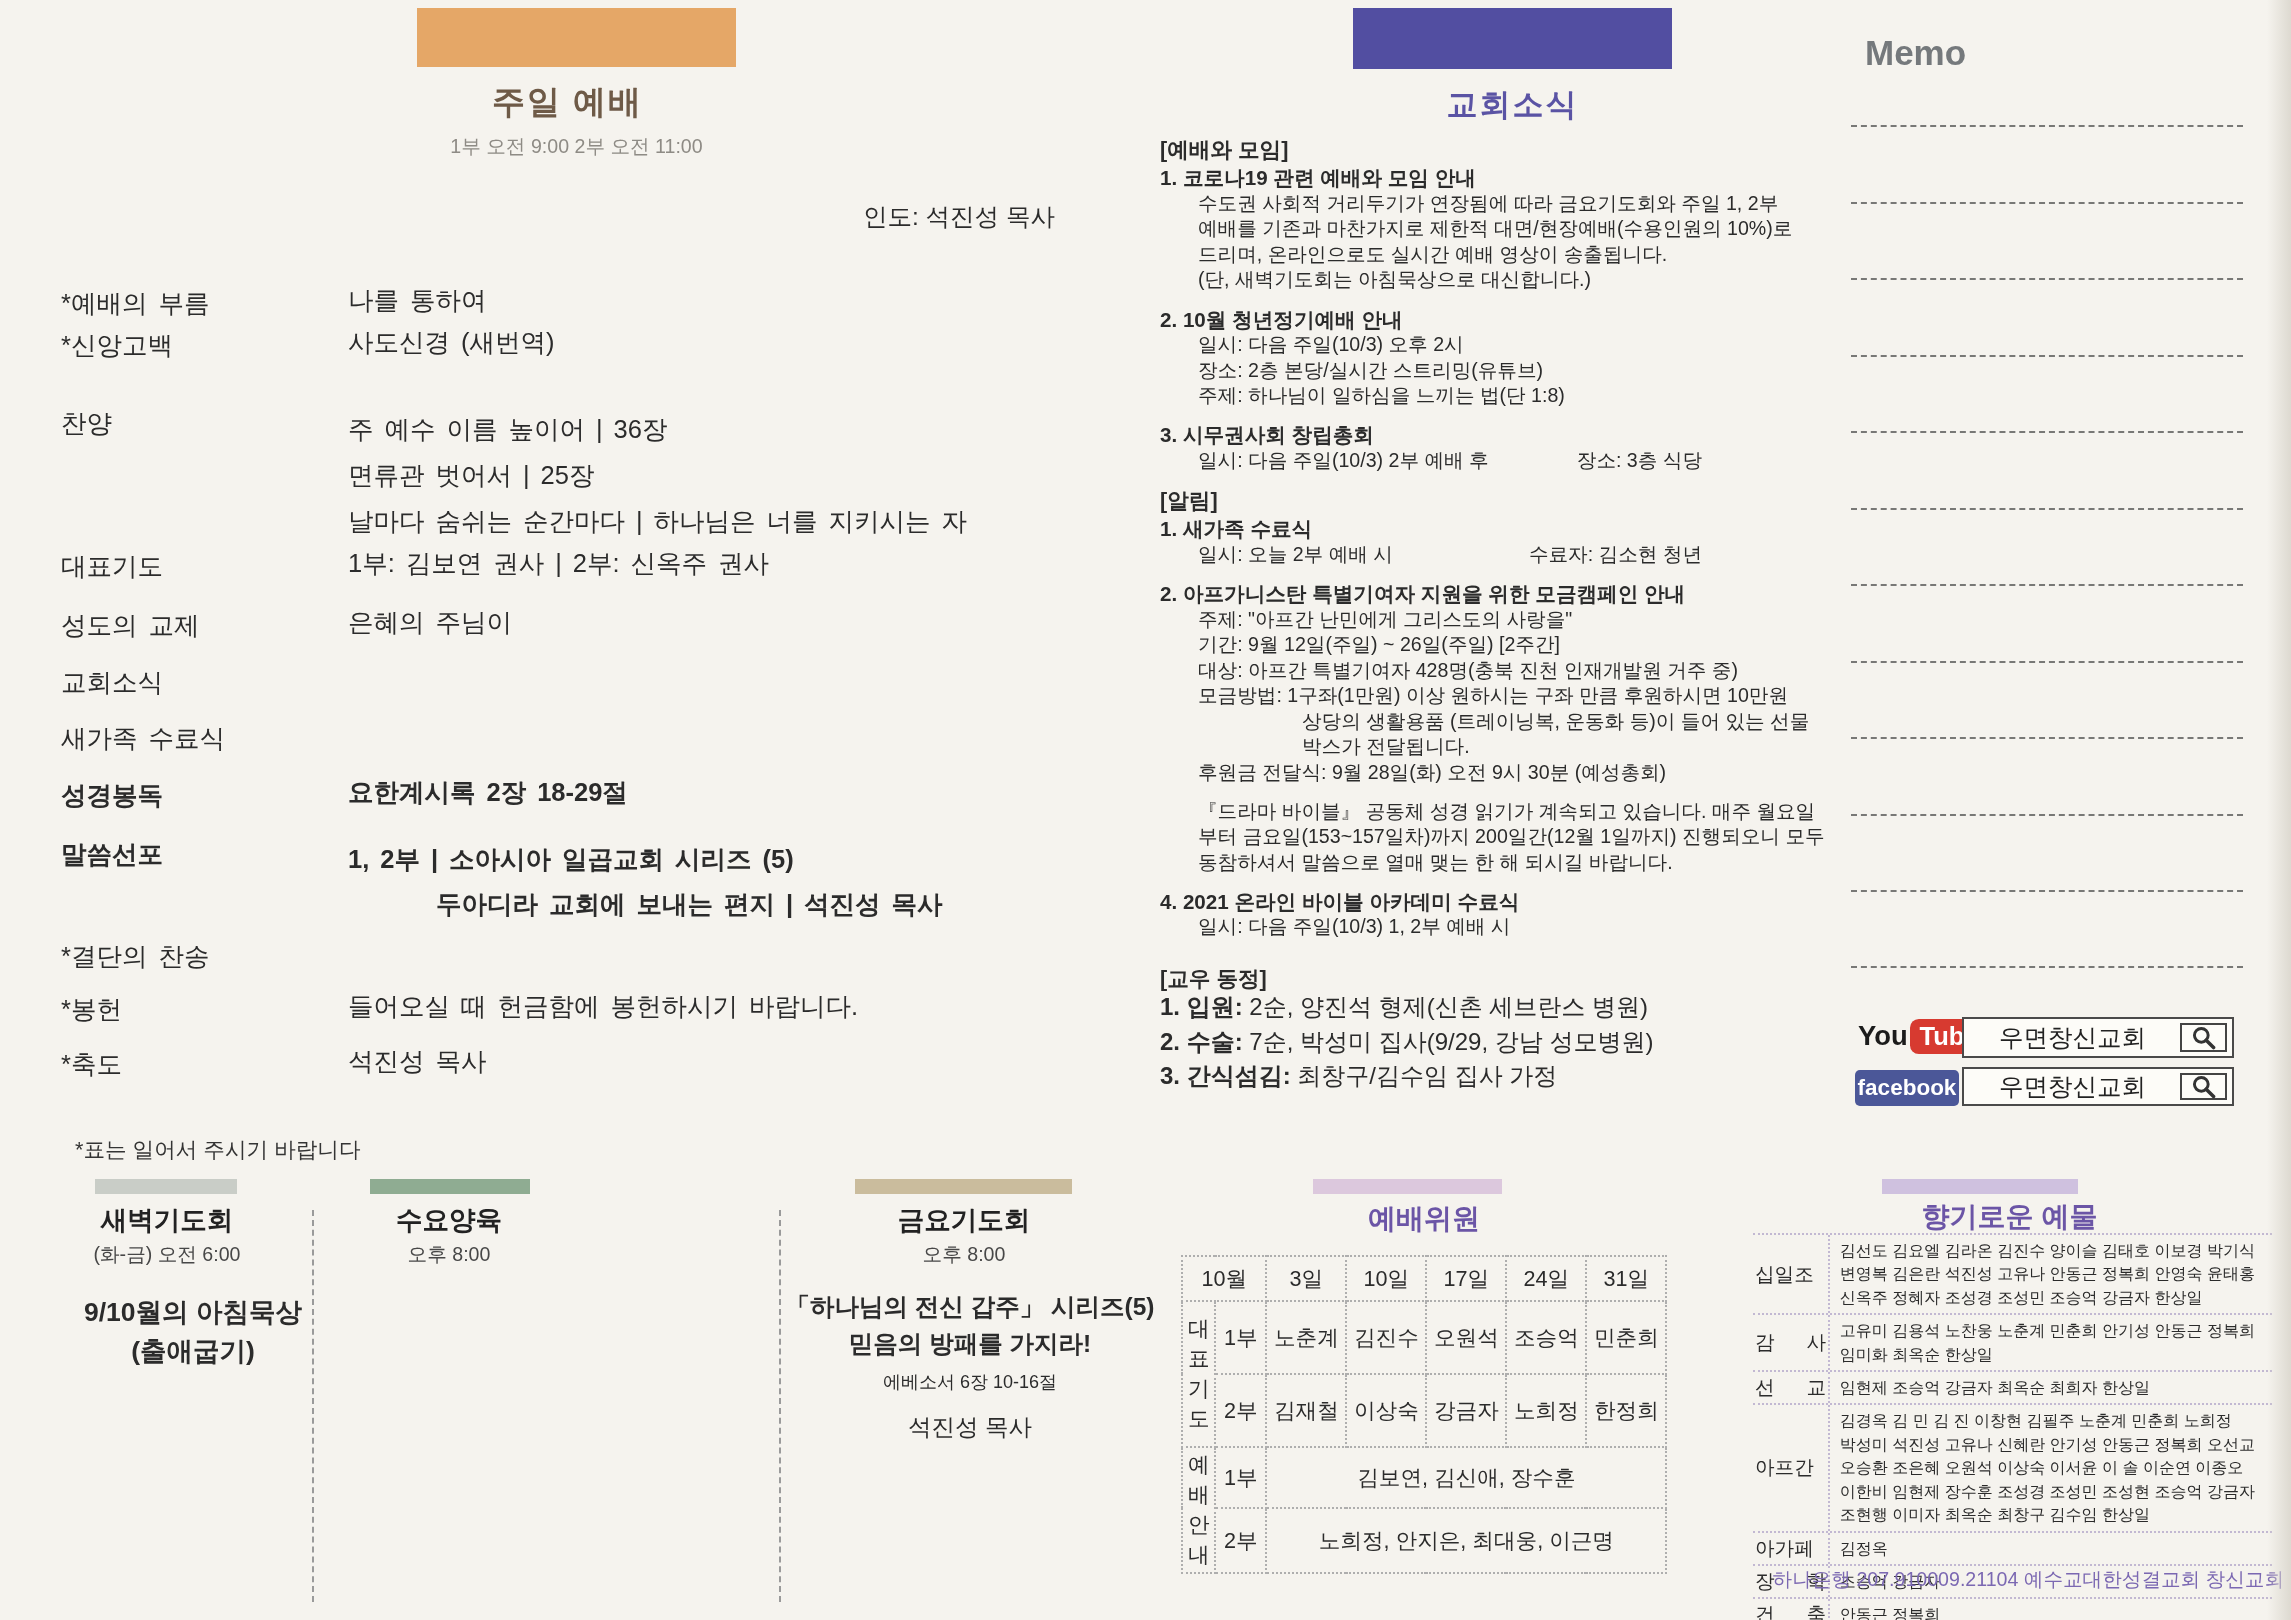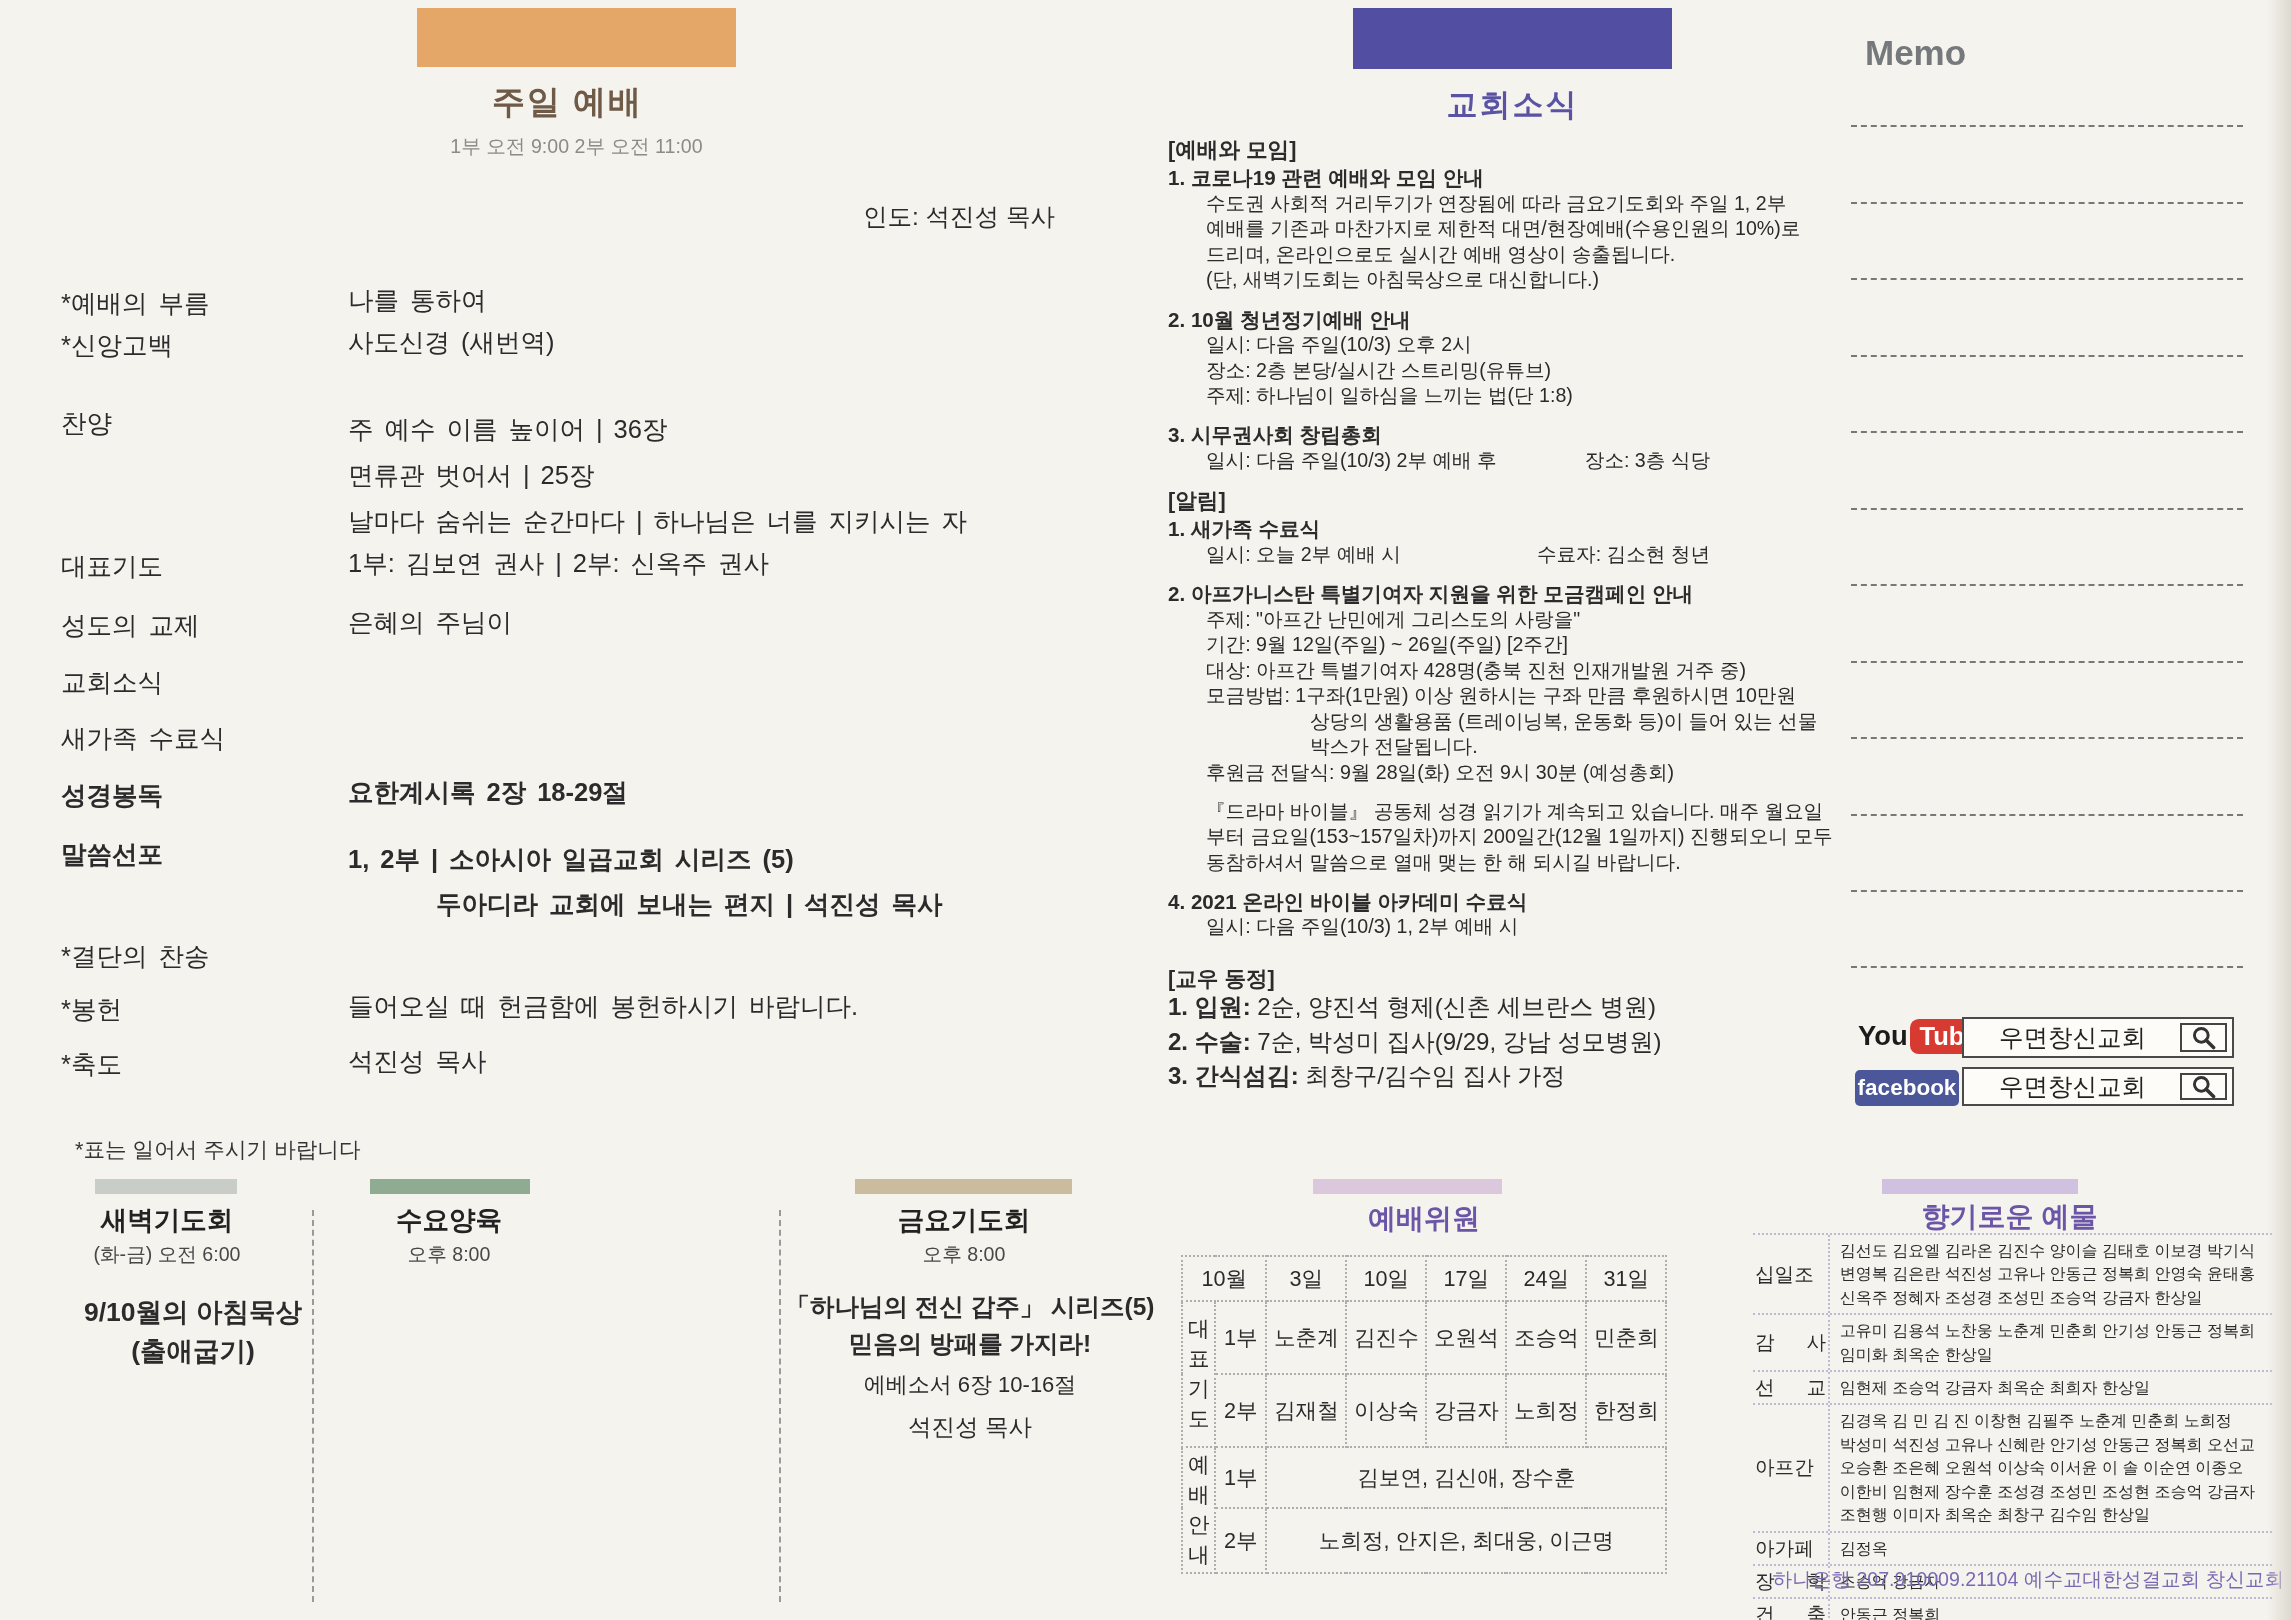--- a/index.html
+++ b/index.html
@@ -22,21 +22,21 @@
   .row-chant .ws-val{line-height:46px;}
   .row-sermon .ws-val{line-height:45px;}
   .bold{font-weight:bold;}
   .indent2{padding-left:88px;}
   .ws-foot{left:75px;top:1135px;font-size:21.6px;color:#343434;}
 
   
   .news-bar{left:1353px;top:7.8px;width:319px;height:61px;background:#524ea1;}
   .news-title{left:1353px;top:84px;width:319px;text-align:center;font-size:31px;font-weight:bold;
     color:#5a53a4;letter-spacing:2px;}
-  .news-sec{position:absolute;left:1160px;width:686px;font-size:19.6px;line-height:25.5px;margin-left:8px;}
+  .news-sec{position:absolute;left:1160px;width:686px;font-size:19.6px;line-height:25.5px;}
   .n-header{font-weight:bold;font-size:21.6px;margin-bottom:2.9px;}
   .n-item{margin-bottom:13.7px;}
   .n-title{font-weight:bold;font-size:20.6px;}
   .n-line{padding-left:38px;}
   .n-line.pad2{padding-left:142px;}
   .flexline{display:flex;justify-content:space-between;width:504px;}
   .n-dong{margin-bottom:8.8px;font-size:24px;}
   .n-dong .b{font-weight:bold;}
 
   
@@ -278,21 +278,21 @@
 
   <div class="bar" style="left:370px;top:1179px;width:160px;background:#8fac92"></div>
   <div class="sec-title" style="left:341px;top:1202px;width:216px">수요양육</div>
   <div class="sec-time" style="left:341px;top:1241px;width:216px">오후 8:00</div>
 
   <div class="bar" style="left:855px;top:1179px;width:217px;background:#cabc9d"></div>
   <div class="sec-title" style="left:856px;top:1202px;width:216px">금요기도회</div>
   <div class="sec-time" style="left:856px;top:1241px;width:216px">오후 8:00</div>
   <div class="sec-line" style="left:779px;top:1290px;width:382px;font-size:24.5px;font-weight:bold">「하나님의 전신 갑주」 시리즈(5)</div>
   <div class="sec-line" style="left:779px;top:1327px;width:382px;font-size:24.5px;font-weight:bold">믿음의 방패를 가지라!</div>
-  <div class="sec-line" style="left:779px;top:1370px;width:382px;font-size:22px">에베소서 6장 10-16절</div>
+  <div class="sec-line" style="left:779px;top:1370px;width:382px;font-size:18px">에베소서 6장 10-16절</div>
   <div class="sec-line" style="left:779px;top:1411px;width:382px;font-size:23.5px">석진성 목사</div>
 
   <div class="bar" style="left:1313px;top:1179px;width:189px;background:#dcc8dd"></div>
   <div class="p-title" style="left:1181px;top:1200px;width:486px">예배위원</div>
   <table class="ct">
     <colgroup>
         <col style="width:33px">
         <col style="width:51px">
         <col style="width:80px">
         <col style="width:80px">

